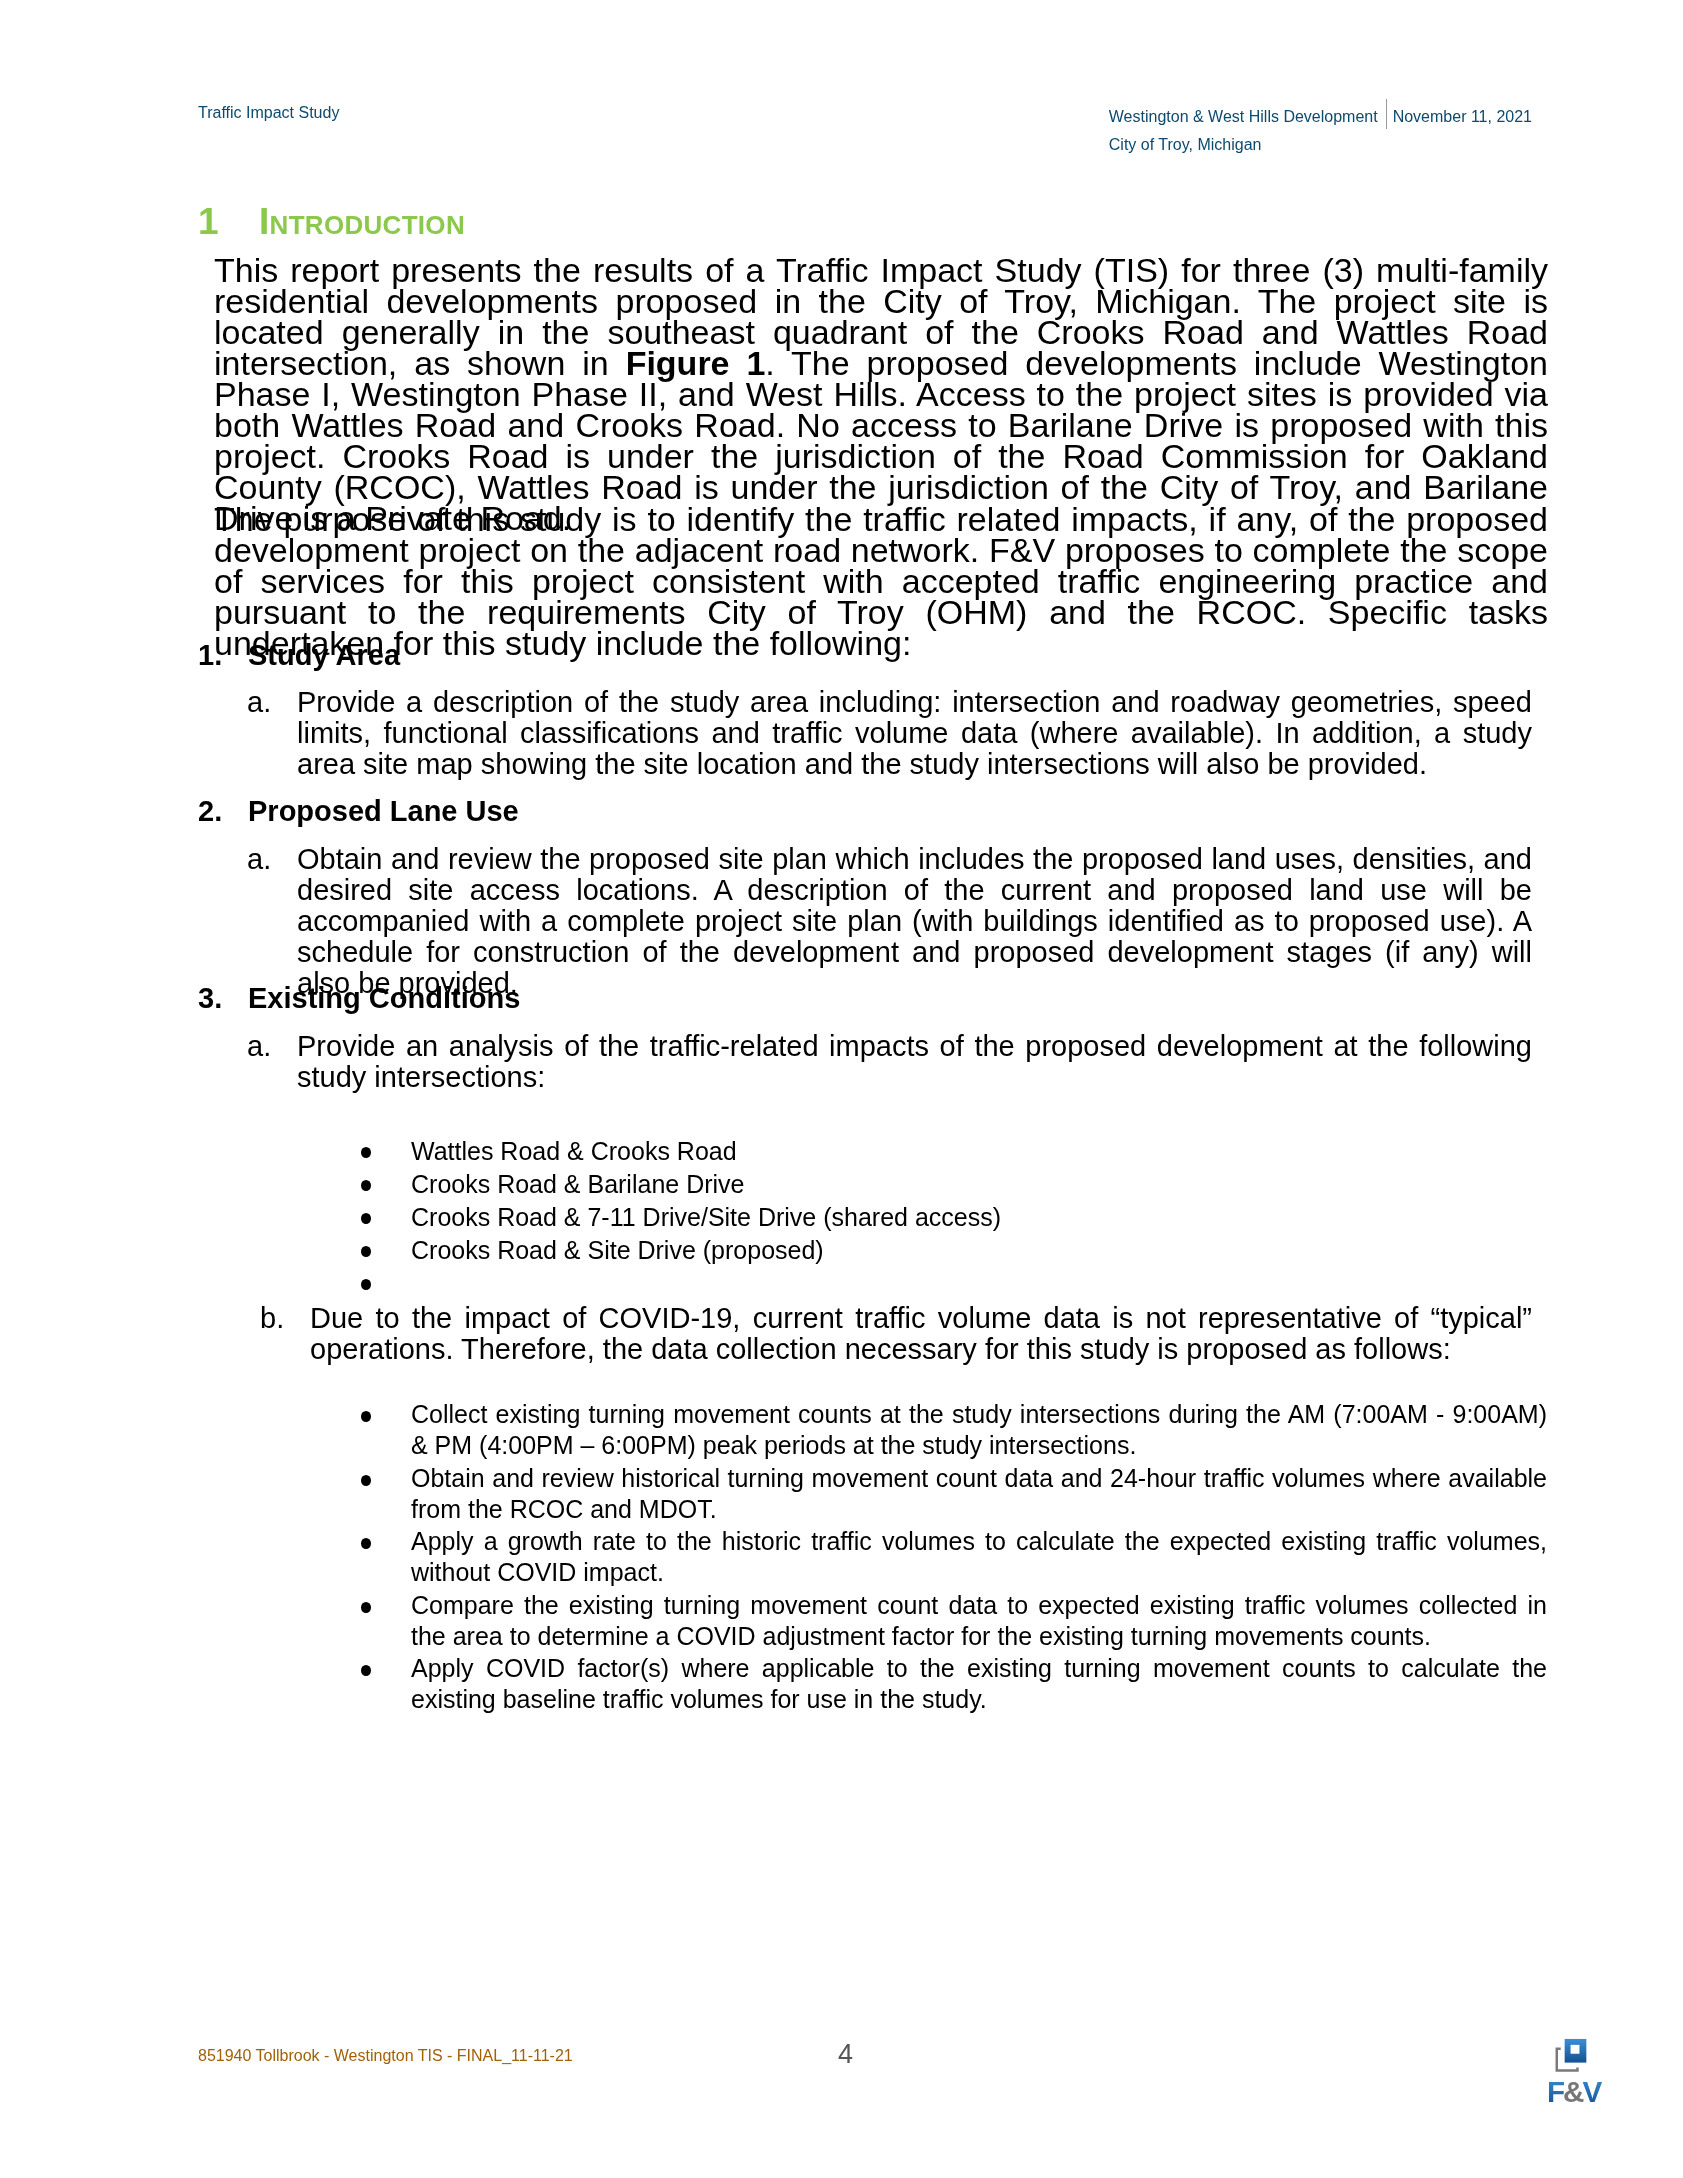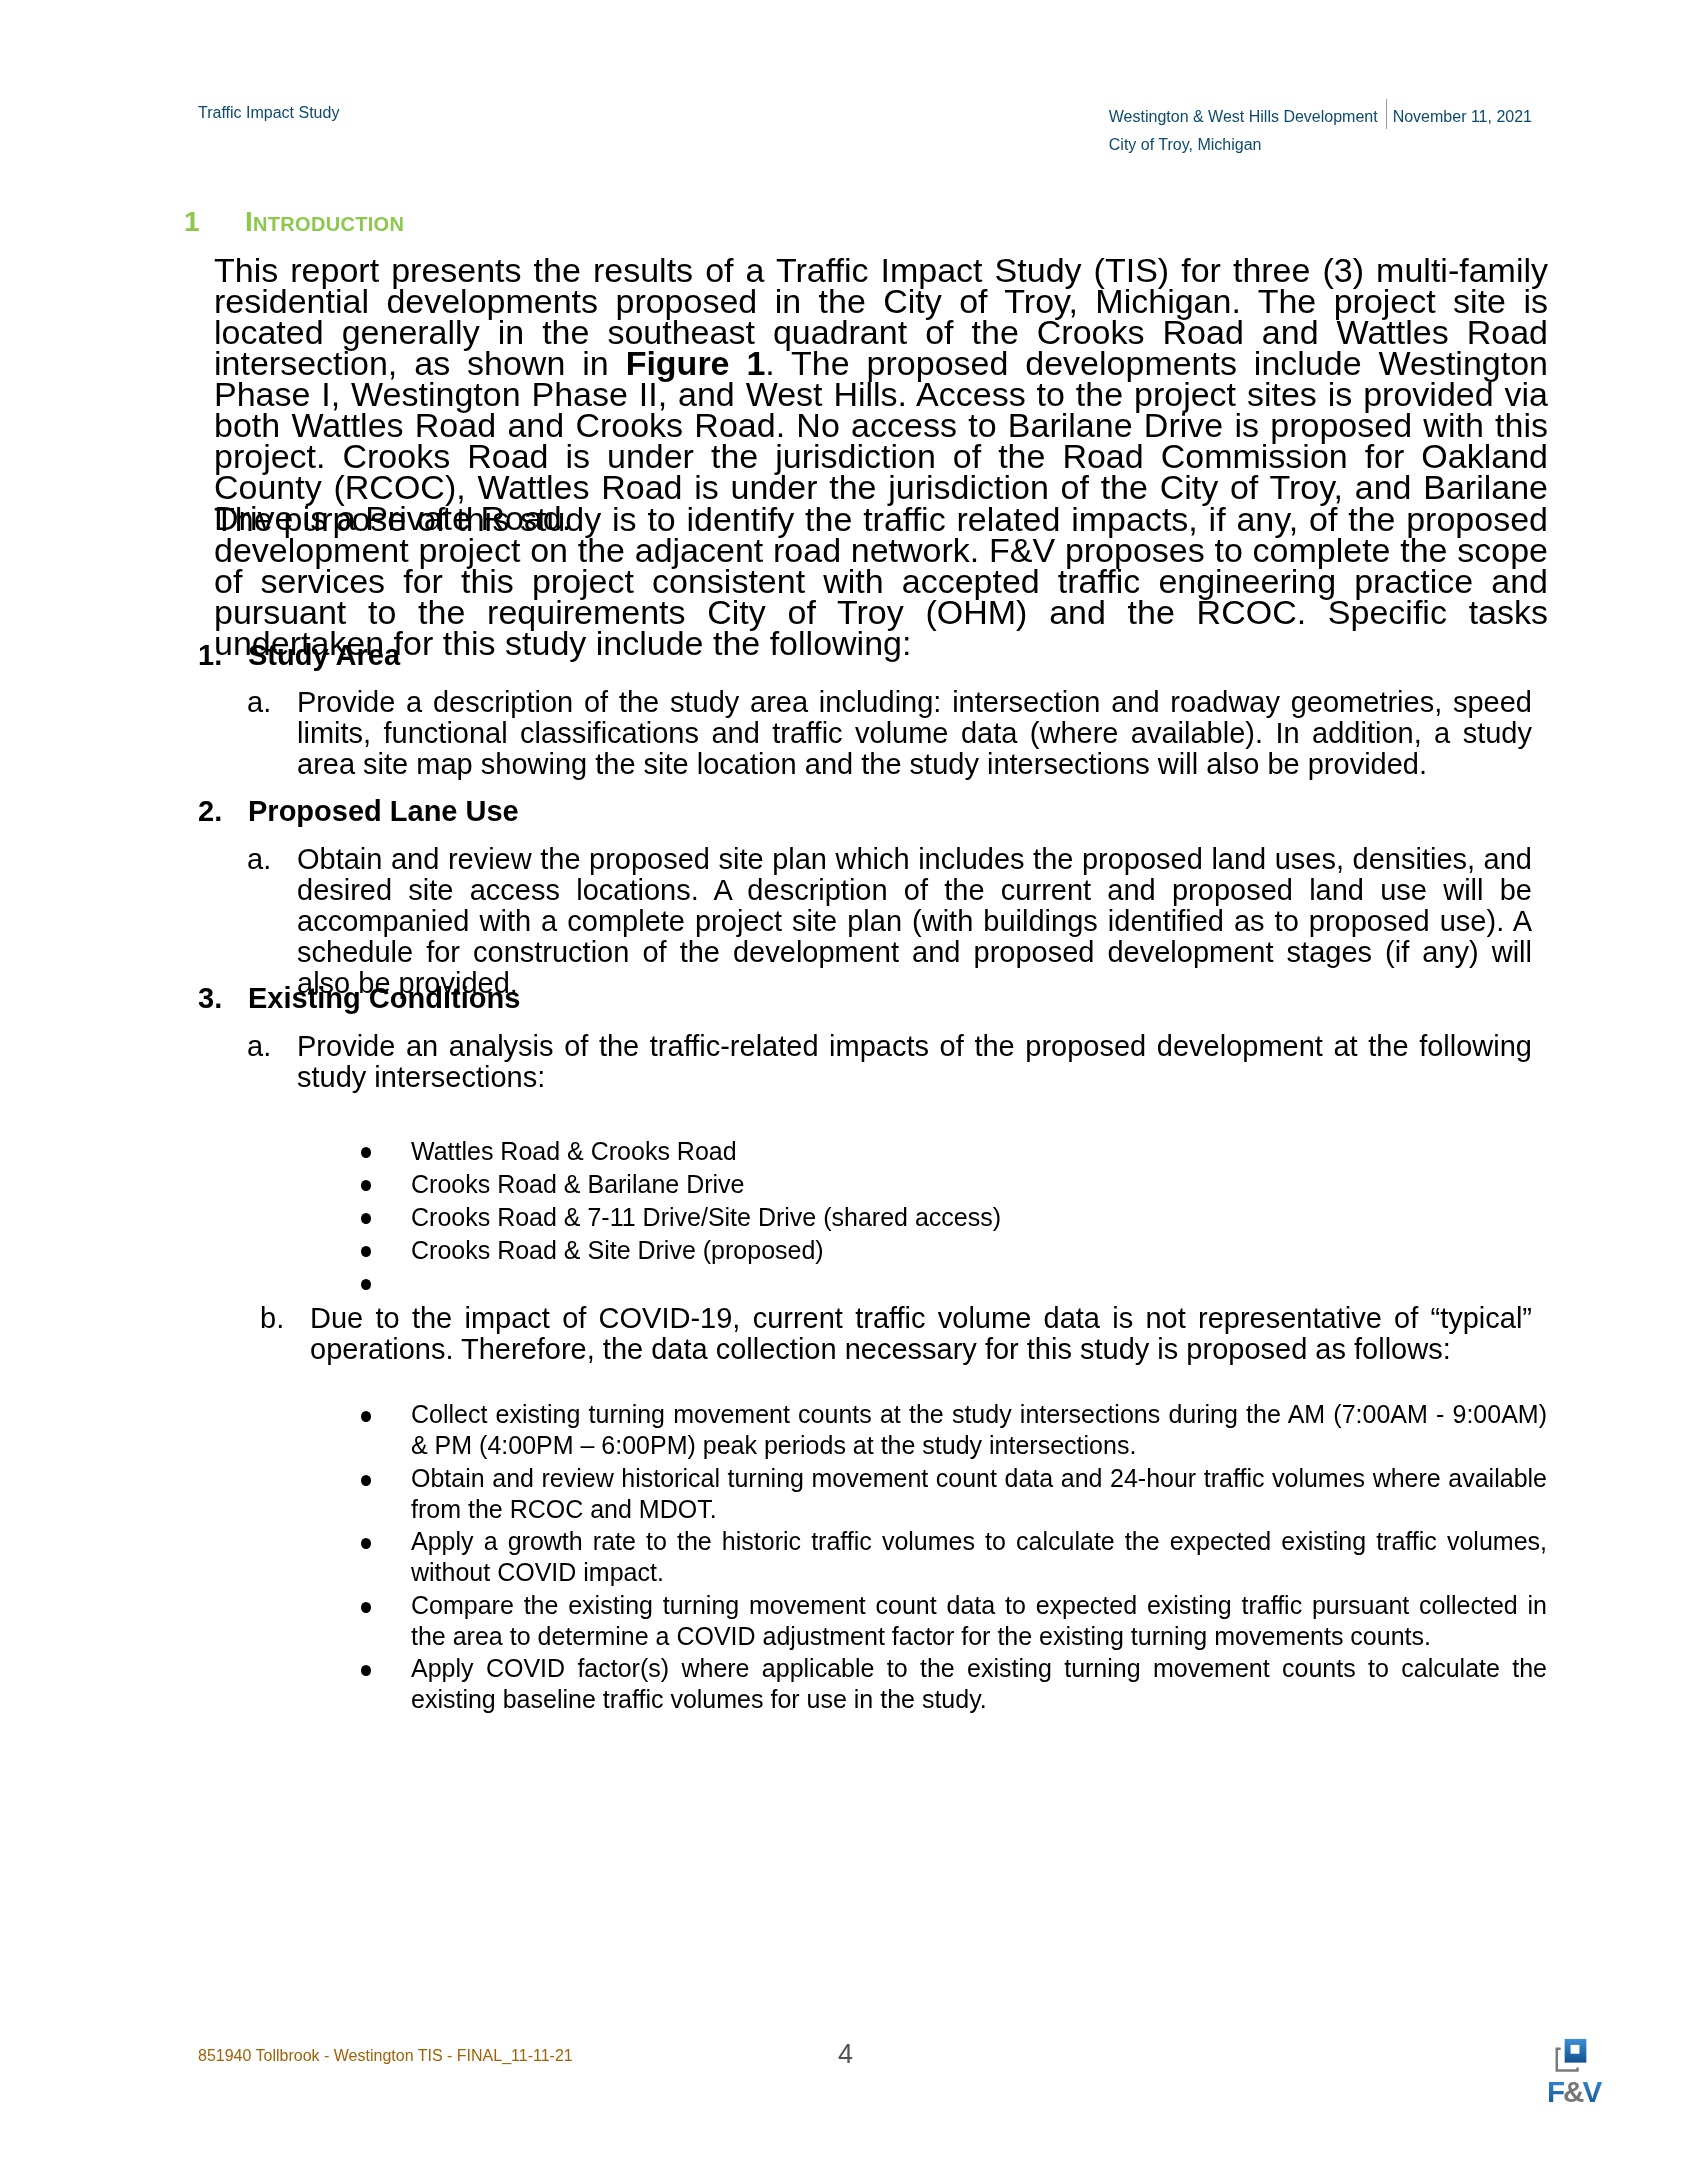--- a/index.html
+++ b/index.html
@@ -3,21 +3,21 @@
 <meta charset="utf-8">
 <style>
   html, body { margin: 0; padding: 0; background: #ffffff; }
   body { width: 1683px; height: 2178px; position: relative; overflow: hidden;
          font-family: "Liberation Sans", sans-serif; color: #000; }
   .abs { position: absolute; }
   .hdr { color: #0c4a6e; font-size: 16px; line-height: 28px; white-space: nowrap; }
   .hdr-left { left: 198px; top: 99px; }
   .hdr-right { right: 151px; top: 99px; text-align: left; }
   .hdr-sep { display: inline-block; width: 1px; height: 30px; background: #9a9a9a; vertical-align: -7px; margin: 0 6px 0 8px; }
-  .h1 { left: 184px; top: 204px; color: #8cc84b; font-weight: bold; font-size: 28px; line-height: 36px; white-space: nowrap; }
+  .h1 { left: 198px; top: 204px; color: #8cc84b; font-weight: bold; font-size: 37px; line-height: 36px; white-space: nowrap; }
   .h1 .num { display: inline-block; width: 61px; }
   .h1 .title { font-variant: small-caps; letter-spacing: 0.3px; }
   .body { left: 214px; width: 1334px; font-size: 34px; line-height: 31px; }
   p { margin: 0; text-align: justify; text-align-last: left; }
   .p1 { top: 255px; }
   .p2 { top: 504px; }
   .sec { position: absolute; left: 198px; font-weight: bold; font-size: 29px; line-height: 31px; white-space: nowrap; }
   .sec .n { display: inline-block; width: 50px; }
   .sub { position: absolute; font-size: 29px; line-height: 31px; }
   .sub .lbl { position: absolute; left: -50px; top: 0; }
@@ -86,21 +86,21 @@
 </ul>
 
 <div class="sub" style="left:310px; top:1303px; width:1222px;">
   <span class="lbl">b.</span>
   <p>Due to the impact of COVID-19, current traffic volume data is not representative of “typical” operations. Therefore, the data collection necessary for this study is proposed as follows:</p>
 </div>
 <ul class="ul ul2" style="top:1384px;">
   <li><span class="dot"></span><span>Collect existing turning movement counts at the study intersections during the AM (7:00AM - 9:00AM) &amp; PM (4:00PM – 6:00PM) peak periods at the study intersections.</span></li>
   <li><span class="dot"></span><span>Obtain and review historical turning movement count data and 24-hour traffic volumes where available from the RCOC and MDOT.</span></li>
   <li><span class="dot"></span><span>Apply a growth rate to the historic traffic volumes to calculate the expected existing traffic volumes, without COVID impact.</span></li>
-  <li><span class="dot"></span><span>Compare the existing turning movement count data to expected existing traffic pursuant collected in the area to determine a COVID adjustment factor for the existing turning movements counts.</span></li>
+  <li><span class="dot"></span><span>Compare the existing turning movement count data to expected existing traffic volumes collected in the area to determine a COVID adjustment factor for the existing turning movements counts.</span></li>
   <li><span class="dot"></span><span>Apply COVID factor(s) where applicable to the existing turning movement counts to calculate the existing baseline traffic volumes for use in the study.</span></li>
 </ul>
 
 <div class="abs ftr-text">851940 Tollbrook - Westington TIS - FINAL_11-11-21</div>
 <div class="abs ftr-page">4</div>
 <div class="abs logo">
   <svg width="89" height="71" viewBox="0 0 90 72">
     <defs>
       <linearGradient id="lg" x1="0" y1="0" x2="0" y2="1">
         <stop offset="0" stop-color="#3a8fd6"></stop>

